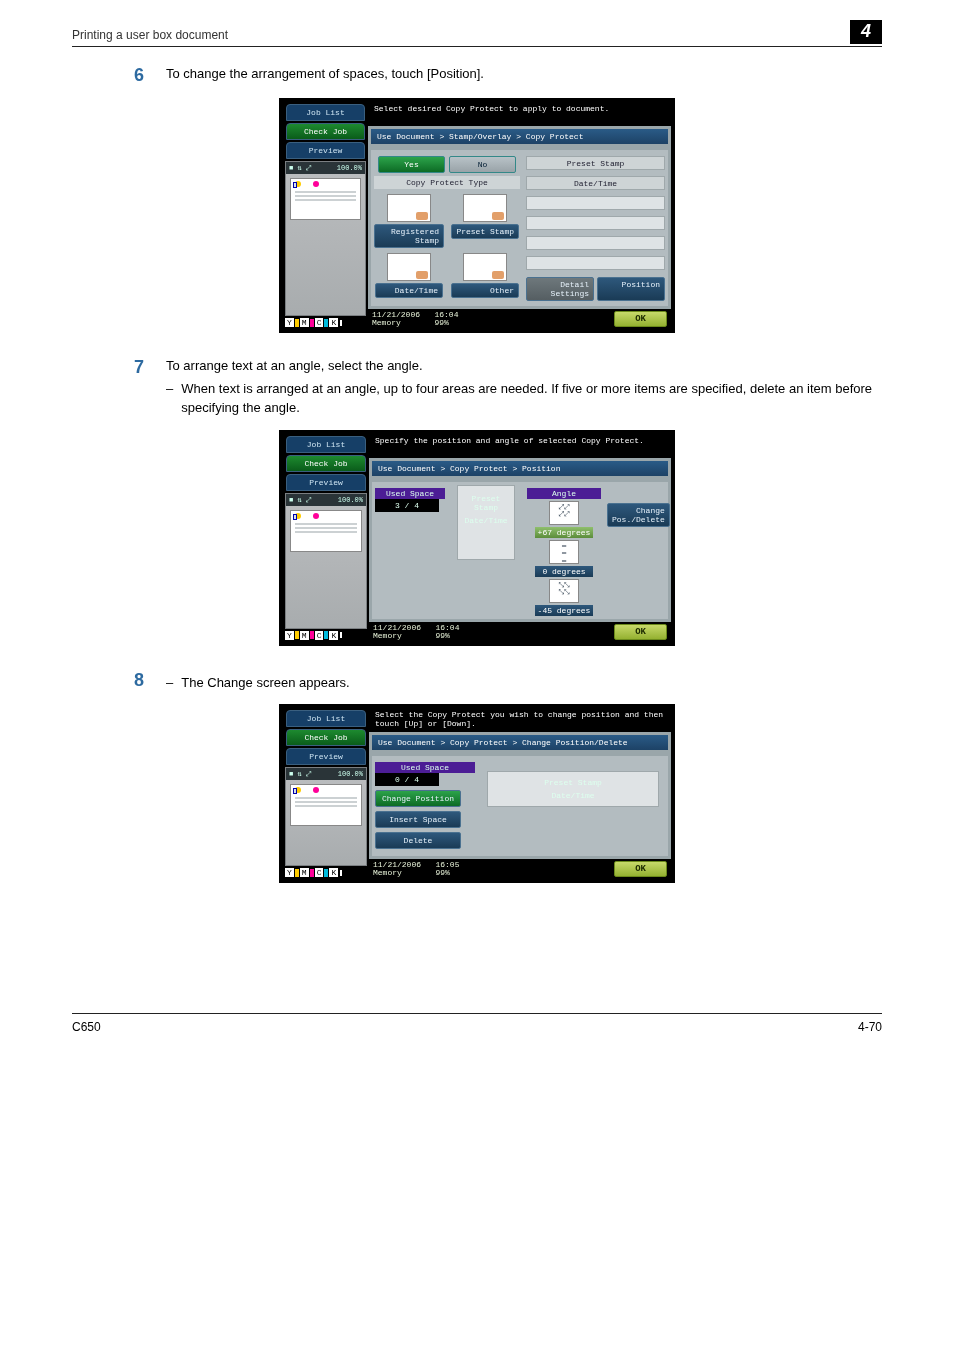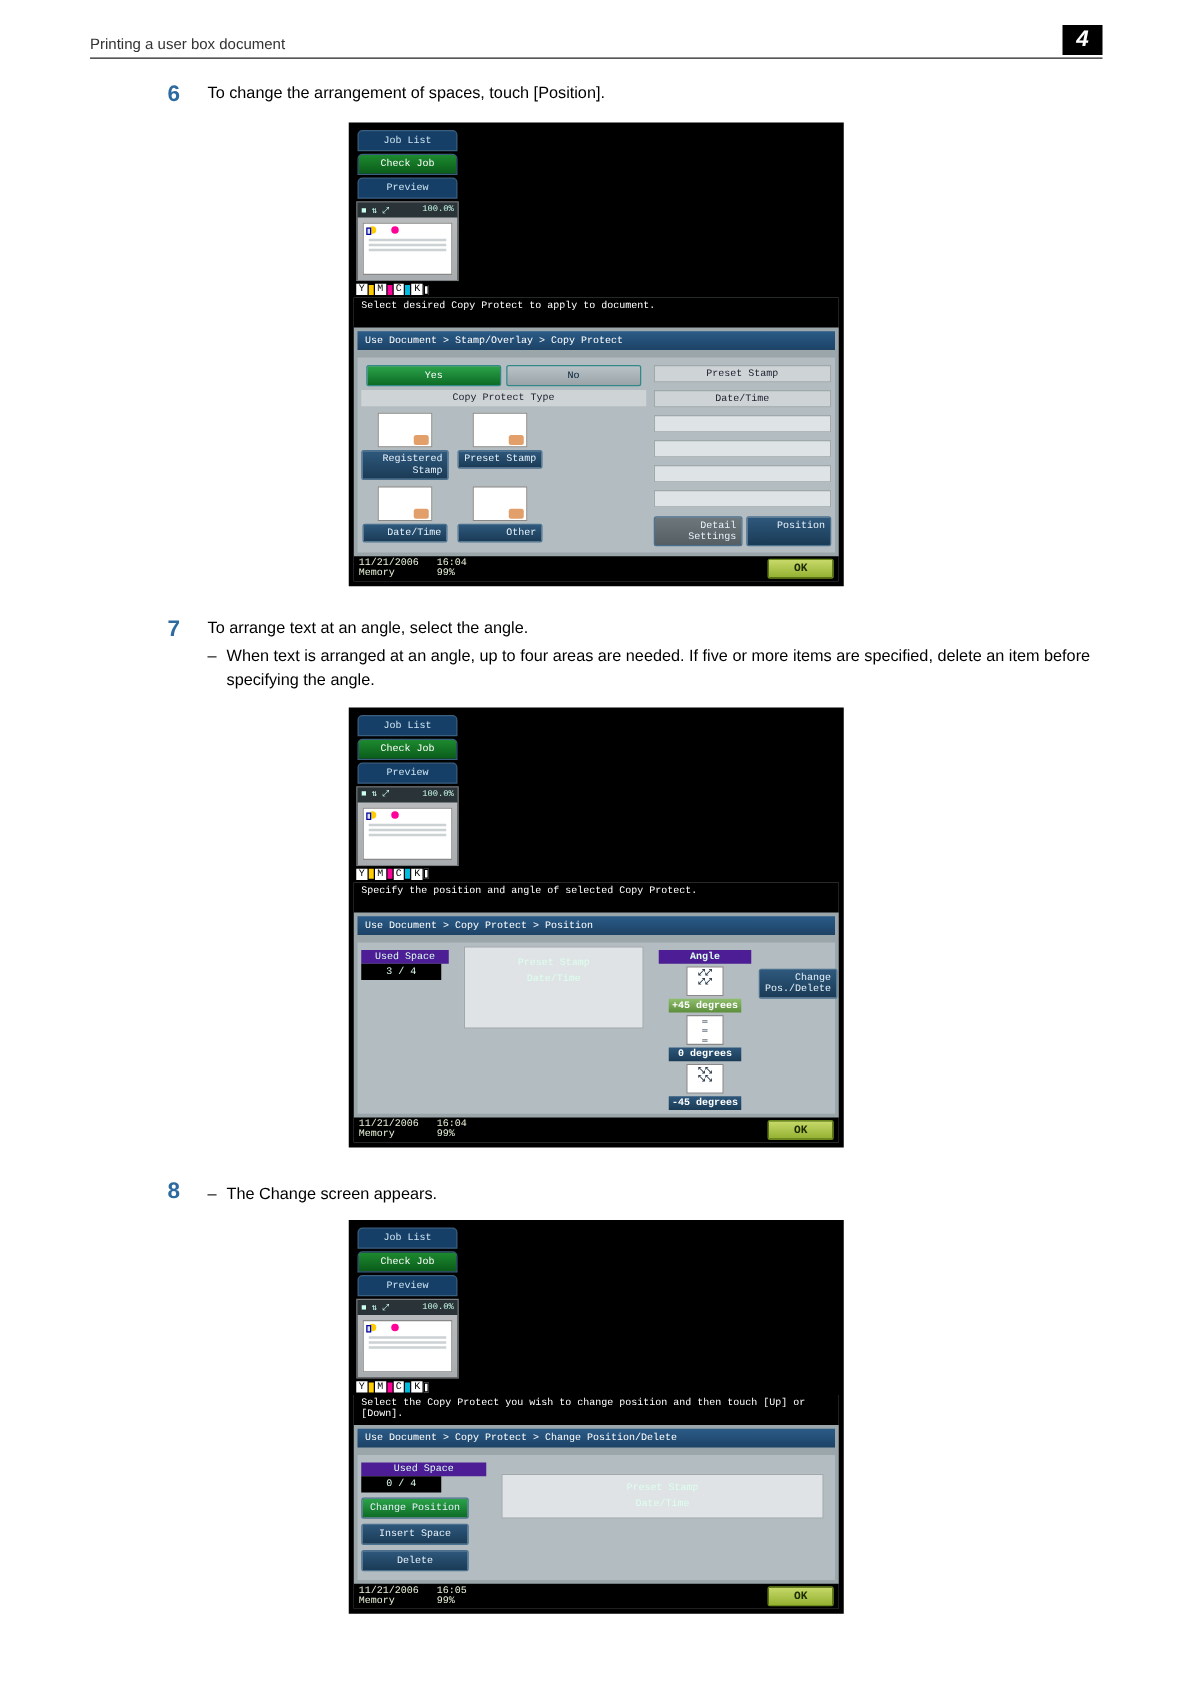--- a/index.html
+++ b/index.html
@@ -34,21 +34,21 @@
   }
   .dash { flex-shrink: 0; }
 
   .shot-wrap { display: flex; justify-content: center; margin: 12px 0 24px 0; }
 
   
   .shot {
     width: 396px; background: #000; padding: 4px;
     font-family: "Courier New", monospace; font-size: 8px; color: #dfe;
   }
-  .shot-inner { display: flex; flex-direction: column; }
+  .shot-inner { display: flex; }
   .left-col {
     width: 86px; display: flex; flex-direction: column;
   }
   .right-col {
     flex: 1; display: flex; flex-direction: column;
     background: #9aa6aa;
   }
   .tab {
     background: #163f67;
     border: 1px solid #3a5f7f;
@@ -349,24 +349,24 @@
                 <div class="sublabel">Used Space</div>
                 <div class="display-box">3  /  4</div>
               </div>
               <div style="flex:1; padding:0 6px;">
                 <div style="background:#dfe3e5; border:1px solid #9fa8ab; padding:8px 4px; text-align:center;">
                   <div style="font-size:8px;">Preset Stamp</div>
                   <div style="font-size:8px; margin-top:4px;">Date/Time</div>
                   <div style="height:26px;"></div>
                 </div>
               </div>
-              <div style="width:74px;font-weight:bold;">
+              <div style="width:74px;">
                 <div class="sublabel">Angle</div>
                 <div class="angle-ic">⤢⤢<br>⤢⤢</div>
-                <div class="angle-lab">+45 degrees</div>
+                <div class="angle-lab">+67 degrees</div>
                 <div class="angle-ic">═<br>═<br>═</div>
                 <div class="angle-lab neg">0 degrees</div>
                 <div class="angle-ic">⤡⤡<br>⤡⤡</div>
                 <div class="angle-lab neg">-45 degrees</div>
               </div>
               <div style="width:58px; padding-top:18px;">
                 <div class="btn" style="min-width:54px;">Change Pos./Delete</div>
               </div>
             </div>
           </div>

